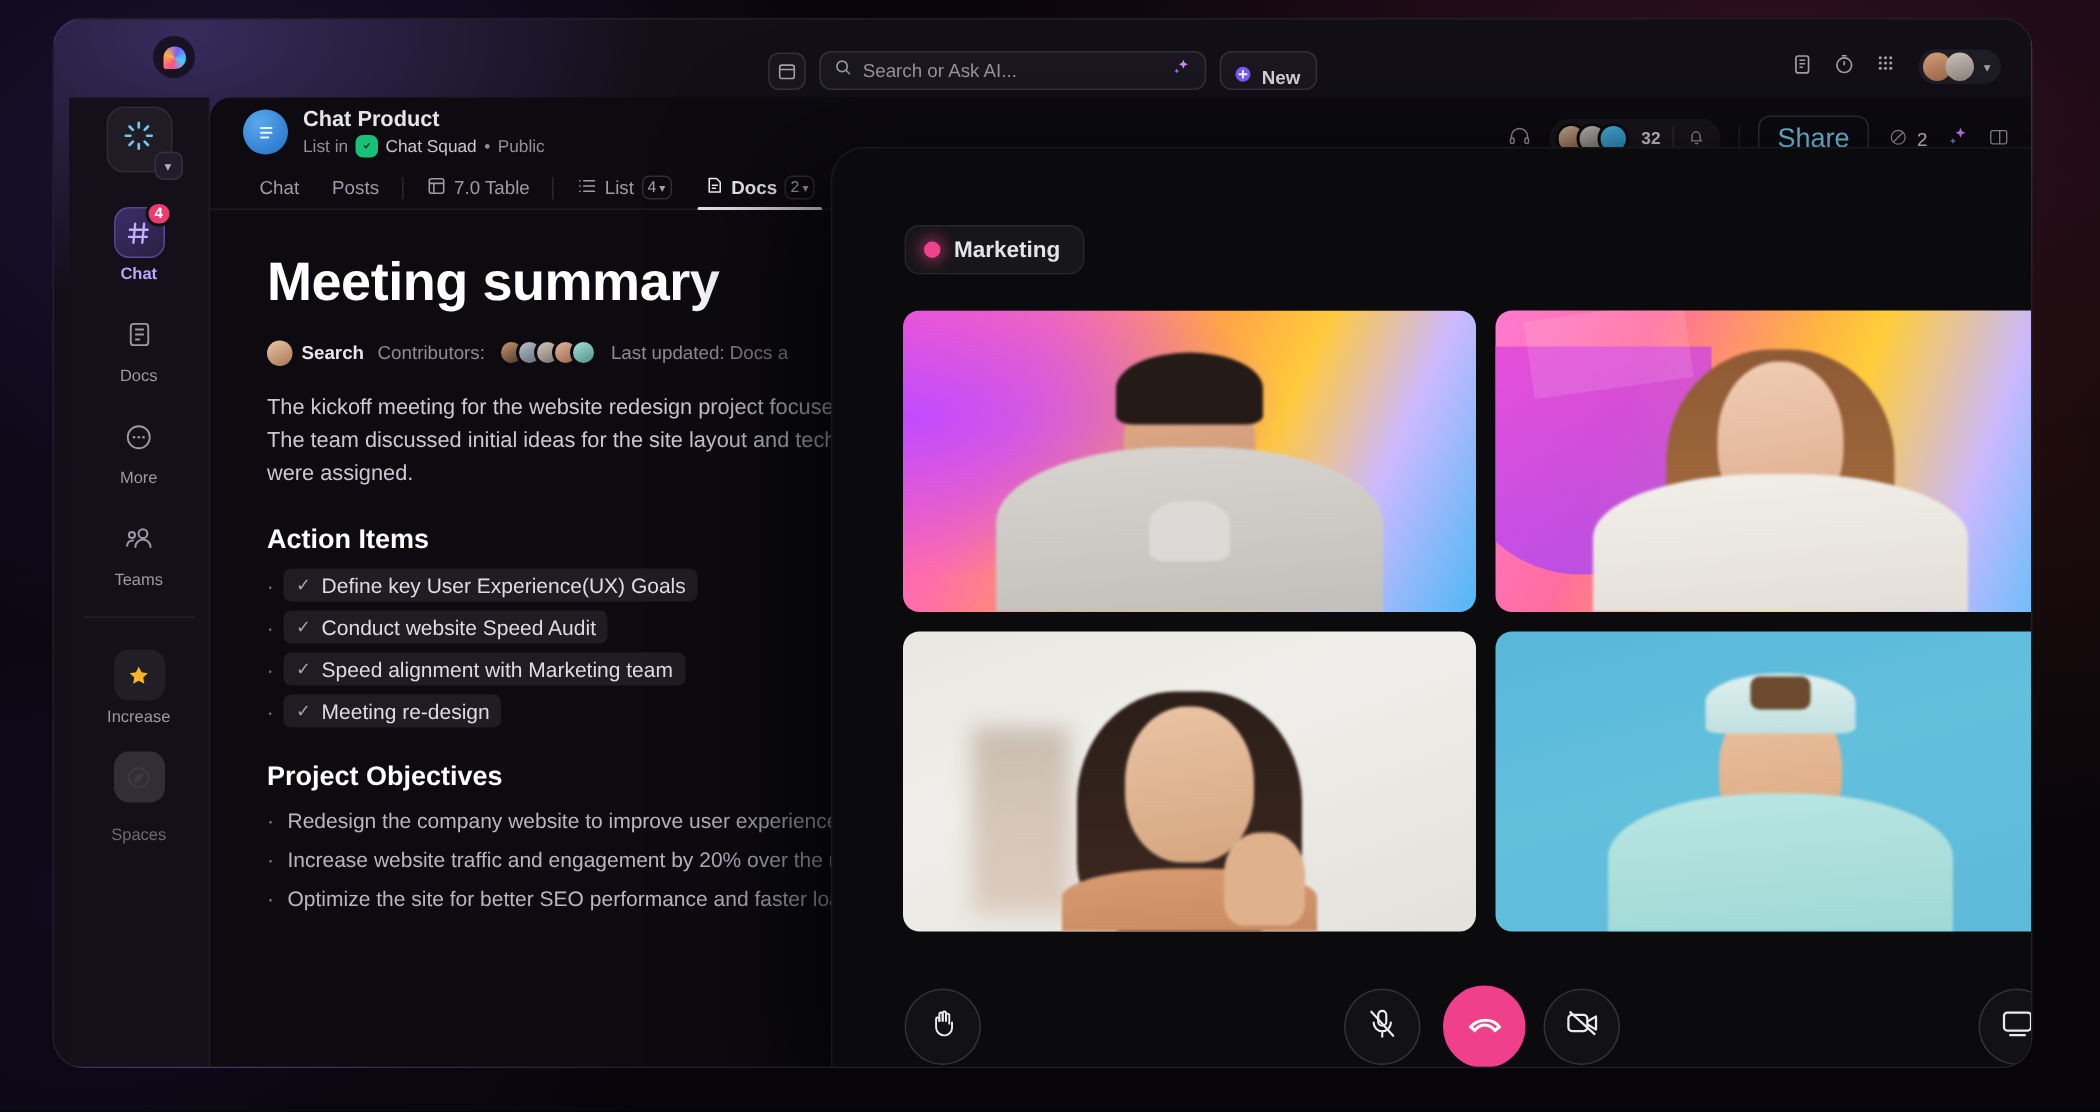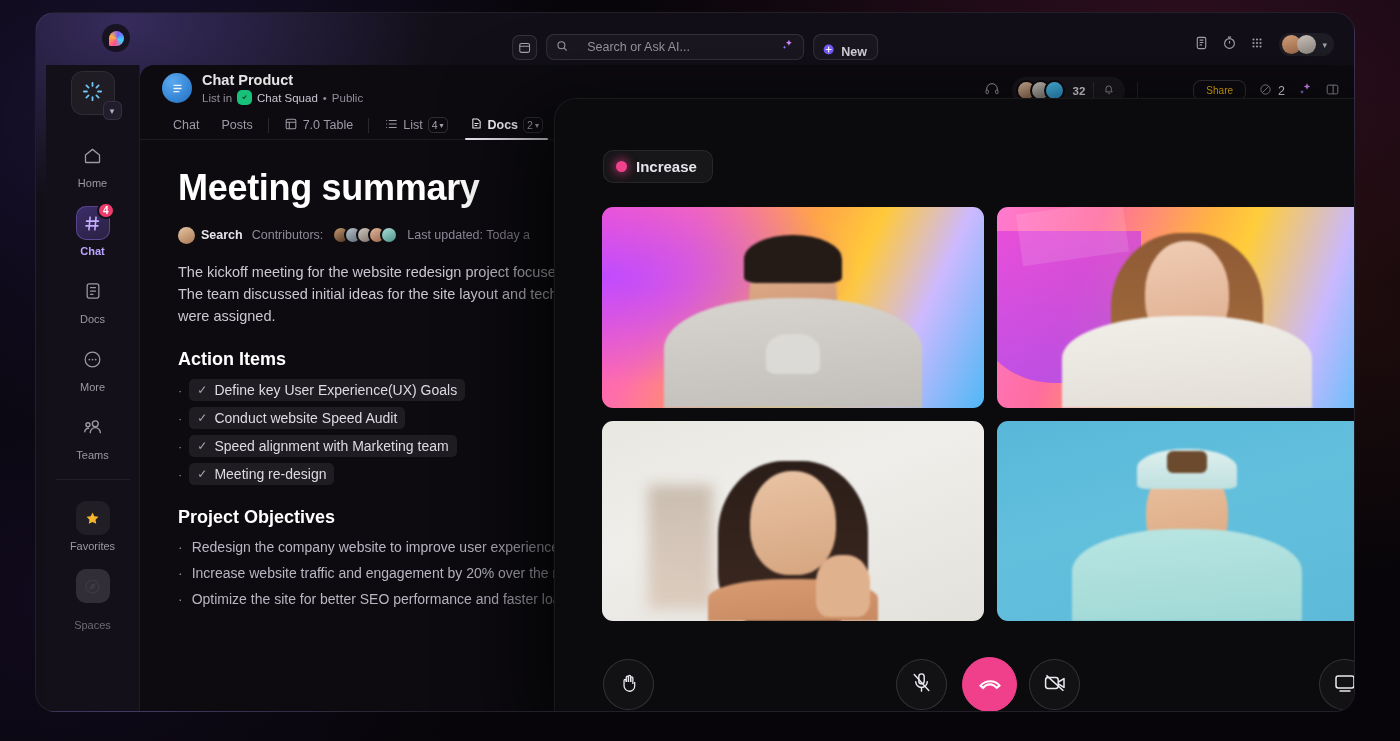--- a/index.html
+++ b/index.html
@@ -58,21 +58,21 @@
     width: 25px; height: 25px; border-radius: 7px;
     border: 1px solid rgba(255,255,255,0.12);
     background: rgba(255,255,255,0.03);
     display: flex; align-items: center; justify-content: center;
     color: #a6a3ae;
   }
   #search-box {
     width: 258px; height: 26px; border-radius: 8px;
     border: 1px solid rgba(255,255,255,0.12);
     background: rgba(255,255,255,0.035);
-    display: flex; align-items: center; gap: 19px;
+    display: flex; align-items: center; gap: 7px;
     padding: 0 9px;
   }
   #search-box .ph { color: #9a96a3; font-size: 12.5px; flex: 1; }
   #new-btn {
     height: 26px; border-radius: 8px;
     border: 1px solid rgba(255,255,255,0.12);
     background: rgba(255,255,255,0.035);
     display: flex; align-items: flex-end; gap: 6px;
     padding: 0 10px 0 8px;
     color: #d9d6e0; font-size: 12.5px; font-weight: 600;
@@ -184,21 +184,21 @@
   #presence-chip .stack { display: flex; }
   #presence-chip .stack span {
     width: 21px; height: 21px; border-radius: 50%;
     border: 2px solid #0d0b10; margin-left: -7px;
   }
   #presence-chip .stack span:first-child { margin-left: 0; }
   .hdr-divider { width: 1px; height: 18px; background: rgba(255,255,255,0.10); }
   #share-btn {
     border: 1px solid rgba(255,255,255,0.16);
     border-radius: 8px; padding: 4px 12px;
-    color: #eab308; font-size: 10px; margin-left: 43px;
+    color: #7dd3fc; font-size: 18px;
   }
 
   
   #tabs {
     position: absolute; left: 0; top: 46px; width: 100%; height: 29px;
     display: flex; align-items: center; gap: 0;
     padding-left: 22px;
     border-bottom: 1px solid rgba(255,255,255,0.07);
     font-size: 12.5px; color: #9e9aa8;
   }
@@ -431,28 +431,20 @@
 
       <div id="rail-switcher">
         <span>
           <svg width="23" height="23" viewBox="0 0 24 24" stroke="#6fc6f0" stroke-width="1.9" stroke-linecap="round">
             <path d="M12 3v3.2M12 17.8V21M3 12h3.2M17.8 12H21M5.6 5.6l2.3 2.3M16.1 16.1l2.3 2.3M18.4 5.6l-2.3 2.3M7.9 16.1l-2.3 2.3"></path>
           </svg>
         </span>
         <span class="chev">▾</span>
       </div>
 
-      <div class="rail-item">
-        <span class="ico">
-          <svg width="21" height="21" viewBox="0 0 24 24" fill="none" stroke="currentColor" stroke-width="1.5" stroke-linejoin="round">
-            <path d="M4 11.5L12 5l8 6.5V19a1 1 0 0 1-1 1H5a1 1 0 0 1-1-1z"></path>
-          </svg>
-        </span>
-        <span>Home</span>
-      </div>
 
 
       <div class="rail-item active">
         <span class="ico">
           <svg width="19" height="19" viewBox="0 0 24 24" fill="none" stroke="#c5aeff" stroke-width="2" stroke-linecap="round">
             <path d="M9 4L7.5 20M16.5 4L15 20M4.5 9h15M3.8 15h15"></path>
           </svg>
           <span class="rail-badge">4</span>
         </span>
         <span>Chat</span>
@@ -493,21 +485,21 @@
       </div>
 
       <div id="rail-divider"></div>
 
       <div class="rail-item">
         <span class="ico chip-fav">
           <svg width="17" height="17" viewBox="0 0 24 24" fill="#f7b52c">
             <path d="M12 3.4l2.6 5.3 5.9.85-4.25 4.15 1 5.87L12 16.8l-5.25 2.77 1-5.87L3.5 9.55l5.9-.85z"></path>
           </svg>
         </span>
-        <span>Favorites</span>
+        <span>Increase</span>
       </div>
 
       <div class="rail-item dim">
         <span class="ico chip-sp">
           <svg width="19" height="19" viewBox="0 0 24 24" fill="none" stroke="#3c3a42" stroke-width="1.6">
             <circle cx="12" cy="12" r="8.2"></circle>
               <path d="M15 9l-2 5-4 1 2-5z" fill="#3c3a42"></path>
           </svg>
         </span>
         <span>Spaces</span>
@@ -645,21 +637,21 @@
             <span>Search</span>
           </span>
           <span>Contributors:</span>
           <span id="contrib-stack">
             <span style="background:linear-gradient(150deg,#c59a72,#4e3322)"></span>
             <span style="background:linear-gradient(150deg,#b9c2cc,#5e6b76)"></span>
             <span style="background:linear-gradient(150deg,#cfc8c0,#7c7068)"></span>
             <span style="background:linear-gradient(150deg,#e0b9a0,#9a6447)"></span>
             <span style="background:linear-gradient(150deg,#a9e0d9,#4e8f87)"></span>
           </span>
-          <span>Last updated: Today a</span>
+          <span>Last updated: Docs a</span>
         </div>
 
         <p id="intro-para">The kickoff meeting for the website redesign project focused on project goals, key deliverables, and timeline. The team discussed initial ideas for the site layout and technical requirements. Roles and responsibilities were assigned.</p>
 
         <h2 class="sec-head">Action Items</h2>
         <ul id="action-list">
           <li>
             <span class="dot">·</span>
             <span class="pill">
               <span class="chk">✓</span>
@@ -704,21 +696,21 @@
             <span>Optimize the site for better SEO performance and faster load times.</span>
           </li>
         </ul>
       </div>
     </div>
 
     <div id="call-panel">
 
       <div id="recording-badge">
         <span class="rec-dot"></span>
-        <span>Increase</span>
+        <span>Marketing</span>
       </div>
 
       <div id="tile-grid">
 
         <div class="tile bg-1">
           <div class="blurwrap">
             <div class="p-head" style="width:88px;height:110px;top:36px;background:linear-gradient(170deg,#e3b393,#c98e68)"></div>
             <div class="p-hair" style="width:98px;height:48px;top:28px;border-radius:50% 50% 12% 12%;background:#241a16"></div>
             <div class="p-body" style="width:258px;height:110px;background:linear-gradient(175deg,#d8d5d0,#c2bfba)"></div>
             <div style="position:absolute;left:50%;transform:translateX(-50%);bottom:34px;width:54px;height:40px;border-radius:40% 40% 18% 18%;background:#dcdad6"></div>

